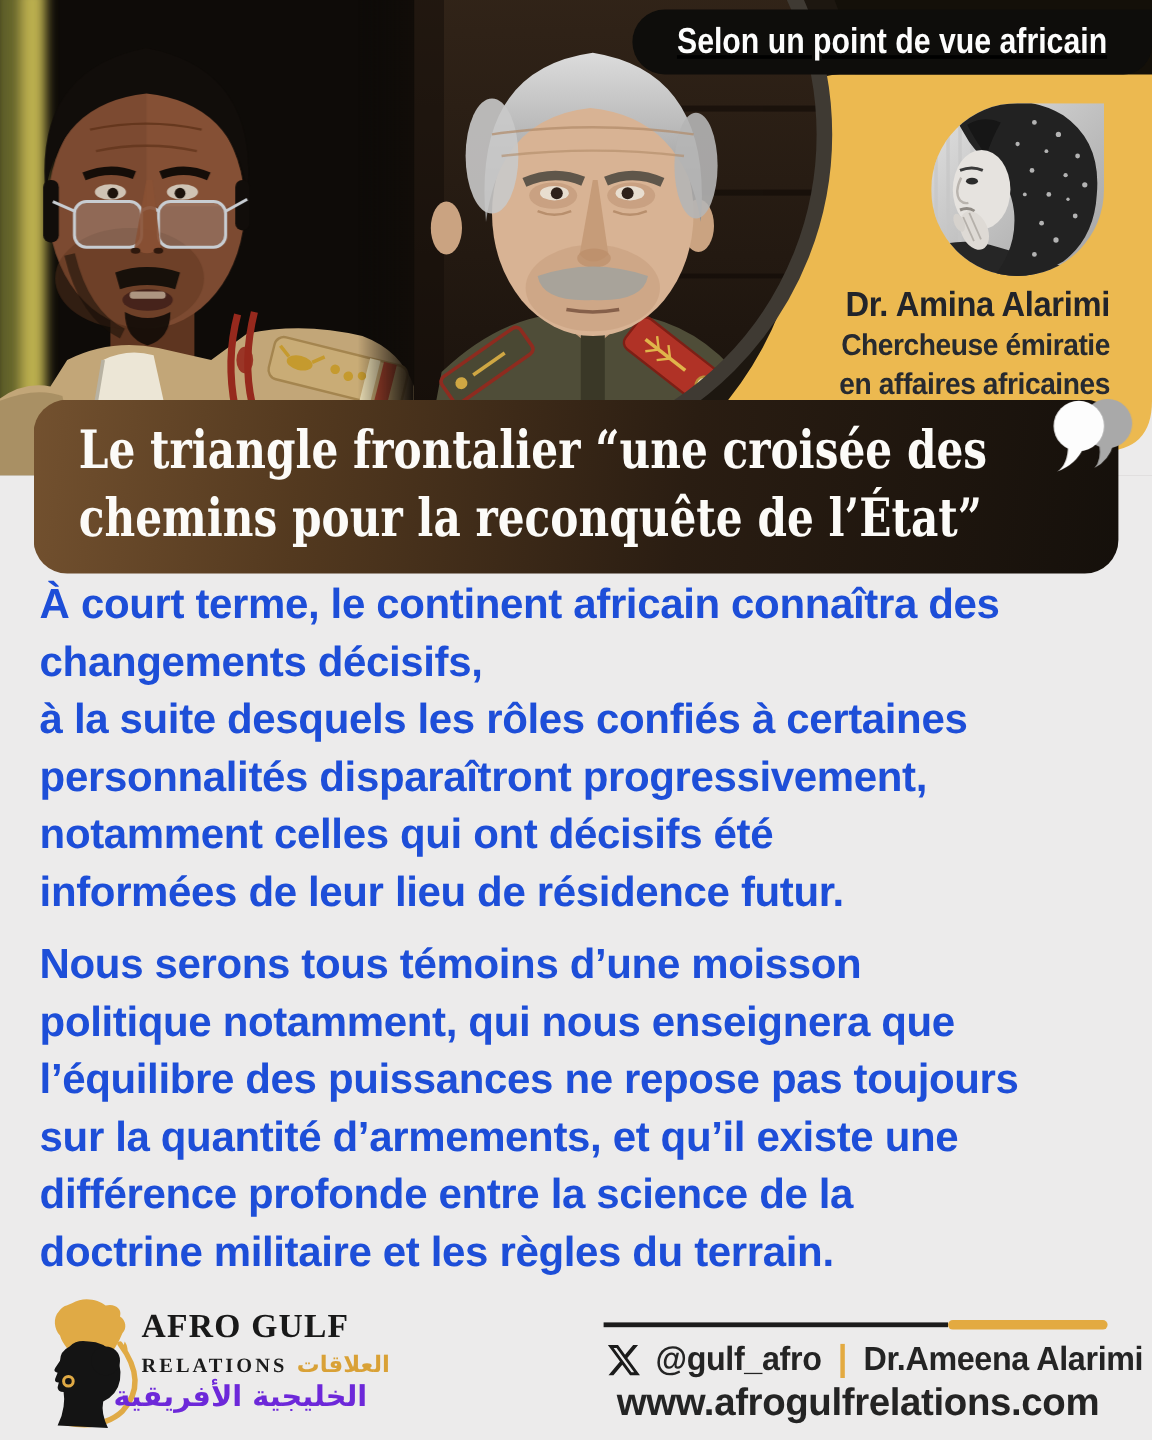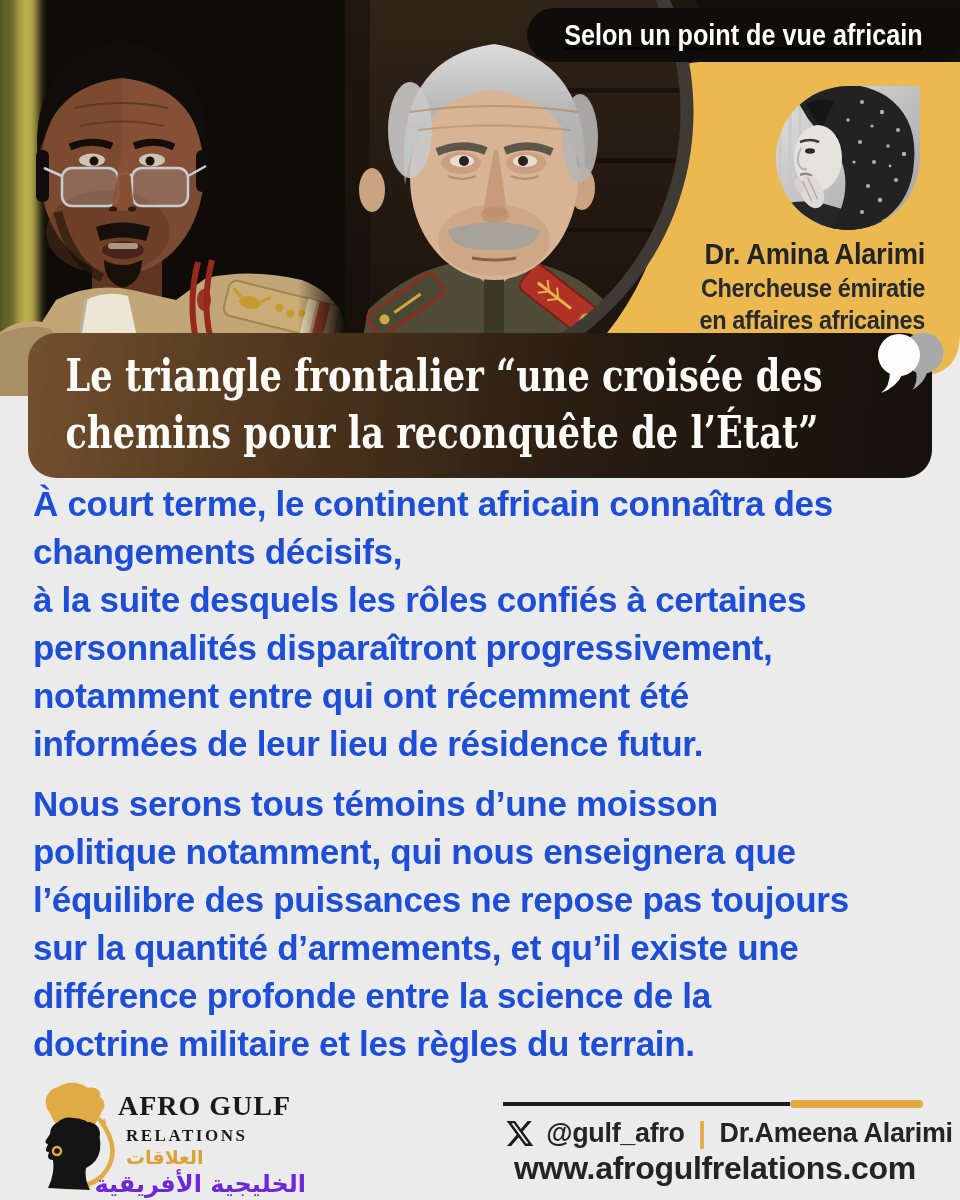--- a/index.html
+++ b/index.html
@@ -48,21 +48,21 @@
   .article .line{white-space:nowrap; line-height:48px;}
   .article .para2{margin-top:12px;}
 
   .footer{position:absolute; left:0; top:1078px; width:936px; height:122px;}
   .logo-svg{position:absolute; left:20px; top:2px; width:120px; height:115px;}
   .brand-text{position:absolute; left:118px; top:12px; width:190px;}
   .brand-name{
     font-family:"Liberation Serif", serif; font-weight:bold; color:#191919;
     font-size:28px; letter-spacing:1px; white-space:nowrap;
   }
-  .brand-row2{display:flex; align-items:baseline; justify-content:flex-start; margin-top:4px;flex-direction:column;}
+  .brand-row2{display:flex; align-items:baseline; justify-content:flex-start; margin-top:4px;}
   .brand-subname{
     font-family:"Liberation Serif", serif; font-weight:bold; color:#1b1b1b;
     font-size:17px; letter-spacing:2.5px; white-space:nowrap;
   }
   .brand-ar-inline{
     font-family:"DejaVu Sans", sans-serif; direction:rtl; font-weight:bold;
     color:#d9a136; font-size:19px; margin-left:8px; white-space:nowrap;
   }
   .brand-ar-line{
     font-family:"DejaVu Sans", sans-serif; direction:rtl; font-weight:bold;
@@ -313,21 +313,21 @@
     <circle cx="33" cy="45" r="21" fill="#fdfdfd"></circle>
     <path d="M 24,61 Q 24,77 15,83 Q 31,77 37,63 Z" fill="#fdfdfd"></path>
   </svg>
 
   <div class="article">
     <div class="para1">
       <div class="line">À court terme, le continent africain connaîtra des</div>
       <div class="line">changements décisifs,</div>
       <div class="line">à la suite desquels les rôles confiés à certaines</div>
       <div class="line">personnalités disparaîtront progressivement,</div>
-      <div class="line">notamment entre qui ont récemment été</div>
+      <div class="line">notamment celles qui ont décisifs été</div>
       <div class="line">informées de leur lieu de résidence futur.</div>
     </div>
     <div class="para2">
       <div class="line">Nous serons tous témoins d’une moisson</div>
       <div class="line">politique notamment, qui nous enseignera que</div>
       <div class="line">l’équilibre des puissances ne repose pas toujours</div>
       <div class="line">sur la quantité d’armements, et qu’il existe une</div>
       <div class="line">différence profonde entre la science de la</div>
       <div class="line">doctrine militaire et les règles du terrain.</div>
     </div>

